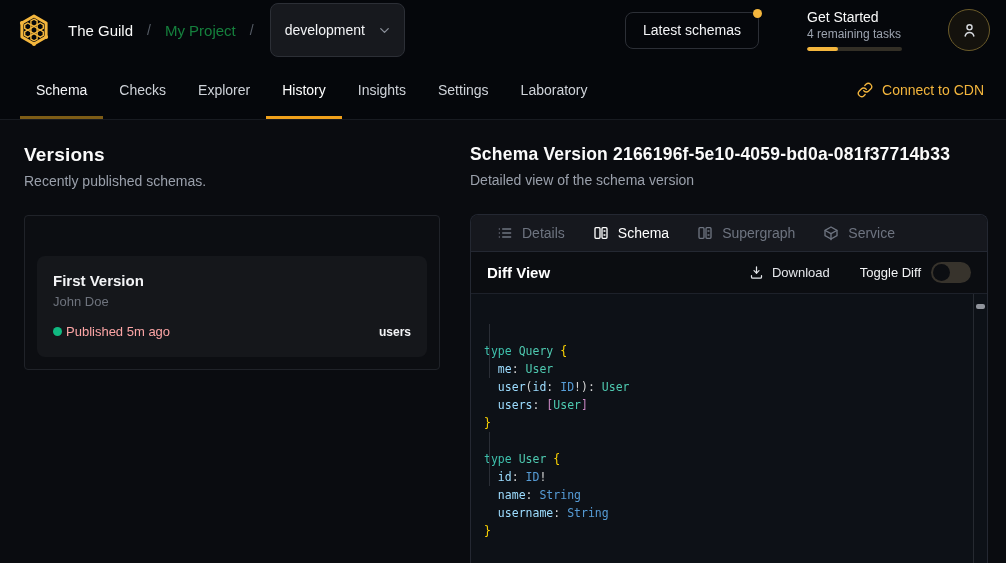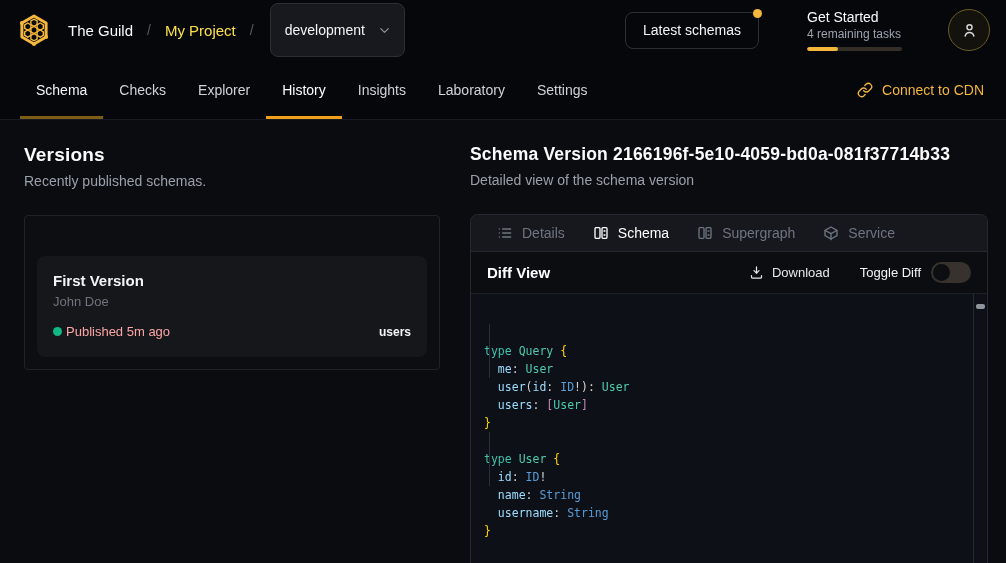--- a/index.html
+++ b/index.html
@@ -13,21 +13,21 @@
   svg { display:block; }
 
   
   .header {
     height:60px; background:#05070b;
     display:flex; align-items:center; padding:0 16px;
   }
   .logo { width:36px; height:36px; color:#f4b63d; }
   .brand { margin-left:16px; font-size:15px; font-weight:500; color:#fafafa; }
   .crumb-sep { margin:0 14px; color:#565c66; font-size:14px; }
-  .project { font-size:15px; font-weight:500; color:#fde047; }
+  .project { font-size:15px; font-weight:500; color:#15803d; }
   .target-select {
     margin-left:2px; height:54px; min-width:128px;
     background:#17191e; border:1px solid #2c2f36; border-radius:8px;
     display:flex; align-items:center; gap:12px; padding:0 12px 0 14px;
     color:#f3f4f6; font-size:14px; cursor:pointer;
   }
   .target-select .chev { color:#8b909a; }
   .header-spacer { flex:1; }
   .latest-btn {
     position:relative; height:37px; padding:0 17px;
@@ -220,22 +220,22 @@
     </span>
   </div>
 </div>
 
 <div class="nav" id="main-nav">
   <div class="nav-tab state-highlighted">Schema</div>
   <div class="nav-tab state-default">Checks</div>
   <div class="nav-tab state-default">Explorer</div>
   <div class="nav-tab state-active">History</div>
   <div class="nav-tab state-default">Insights</div>
+  <div class="nav-tab state-default">Settings</div>
   <div class="nav-tab state-default">Laboratory</div>
-  <div class="nav-tab state-default">Settings</div>
   <div class="nav-spacer"></div>
   <div class="cdn-link">
     <span>
       <svg viewBox="0 0 24 24" width="16" height="16" fill="none" stroke="currentColor" stroke-width="2" stroke-linecap="round" stroke-linejoin="round">
         <path d="M10 13a5 5 0 0 0 7.54.54l3-3a5 5 0 0 0-7.07-7.07l-1.72 1.71"></path>
         <path d="M14 11a5 5 0 0 0-7.54-.54l-3 3a5 5 0 0 0 7.07 7.07l1.71-1.71"></path>
       </svg>
     </span>
     <span>Connect to CDN</span>
   </div>

